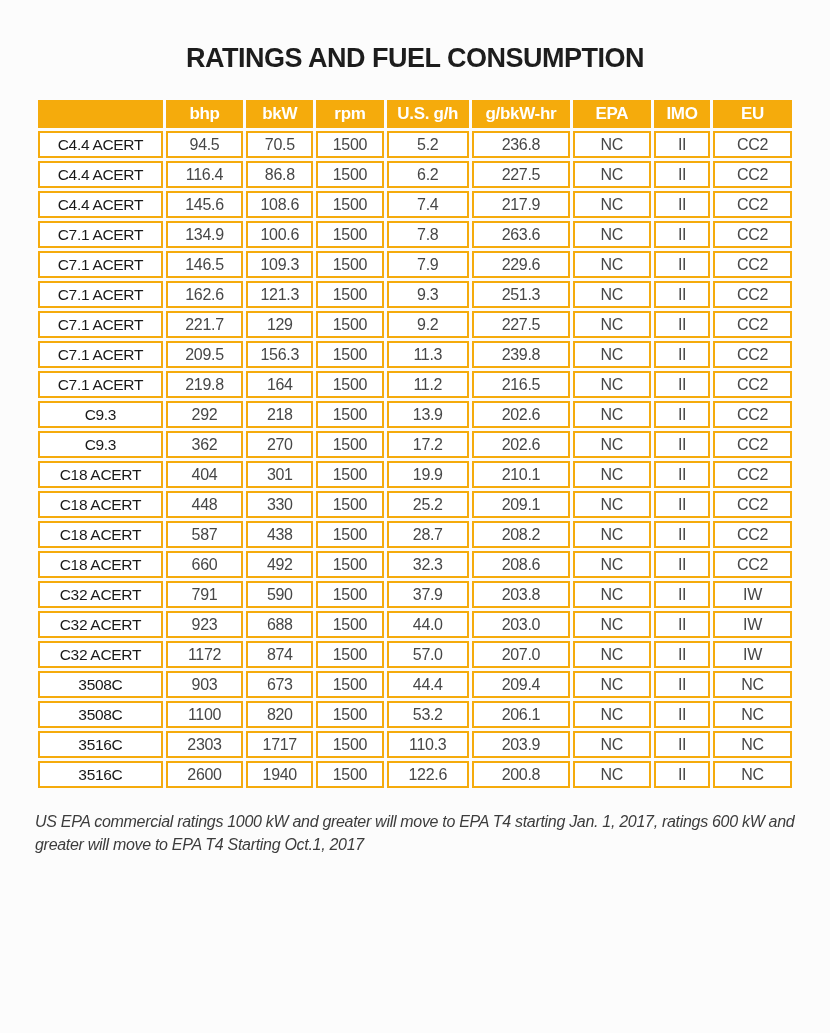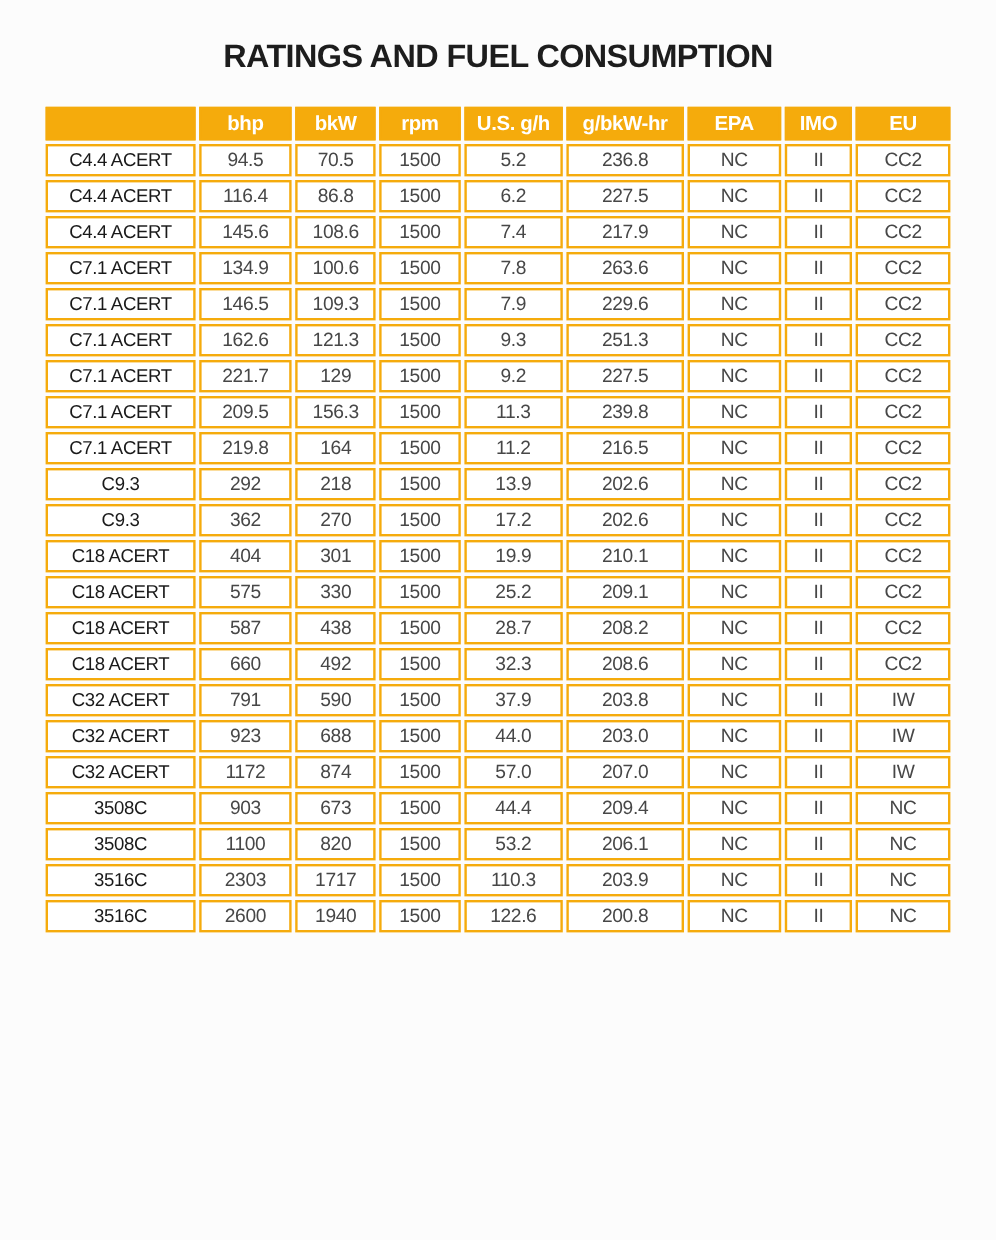--- a/index.html
+++ b/index.html
@@ -14,21 +14,21 @@
   html, body { background: var(--page-bg); }
   body {
     width: 830px;
     height: 1033px;
     font-family: "Liberation Sans", sans-serif;
     overflow: hidden;
   }
   .page {
     width: 830px;
     height: 1033px;
-    padding-top: 32px;
+    padding-top: 43px;
     background: var(--page-bg);
   }
   .title {
     text-align: center;
     font-size: 27px;
     font-weight: bold;
     letter-spacing: -0.5px;
     color: var(--title-color);
     margin-bottom: 23px;
   }
@@ -232,21 +232,21 @@
           <td>301</td>
           <td>1500</td>
           <td>19.9</td>
           <td>210.1</td>
           <td>NC</td>
           <td>II</td>
           <td>CC2</td>
         </tr>
         <tr>
           <td class="model">C18 ACERT</td>
-          <td>575</td>
+          <td>448</td>
           <td>330</td>
           <td>1500</td>
           <td>25.2</td>
           <td>209.1</td>
           <td>NC</td>
           <td>II</td>
           <td>CC2</td>
         </tr>
         <tr>
           <td class="model">C18 ACERT</td>
@@ -343,13 +343,14 @@
           <td>1500</td>
           <td>122.6</td>
           <td>200.8</td>
           <td>NC</td>
           <td>II</td>
           <td>NC</td>
         </tr>
       </tbody>
   </table>
 
+  <div class="footnote">US EPA commercial ratings 1000 kW and greater will move to EPA T4 starting Jan. 1, 2017, ratings 600 kW and greater will move to EPA T4 Starting Oct.1, 2017</div>
 </div>
 
 </body></html>

